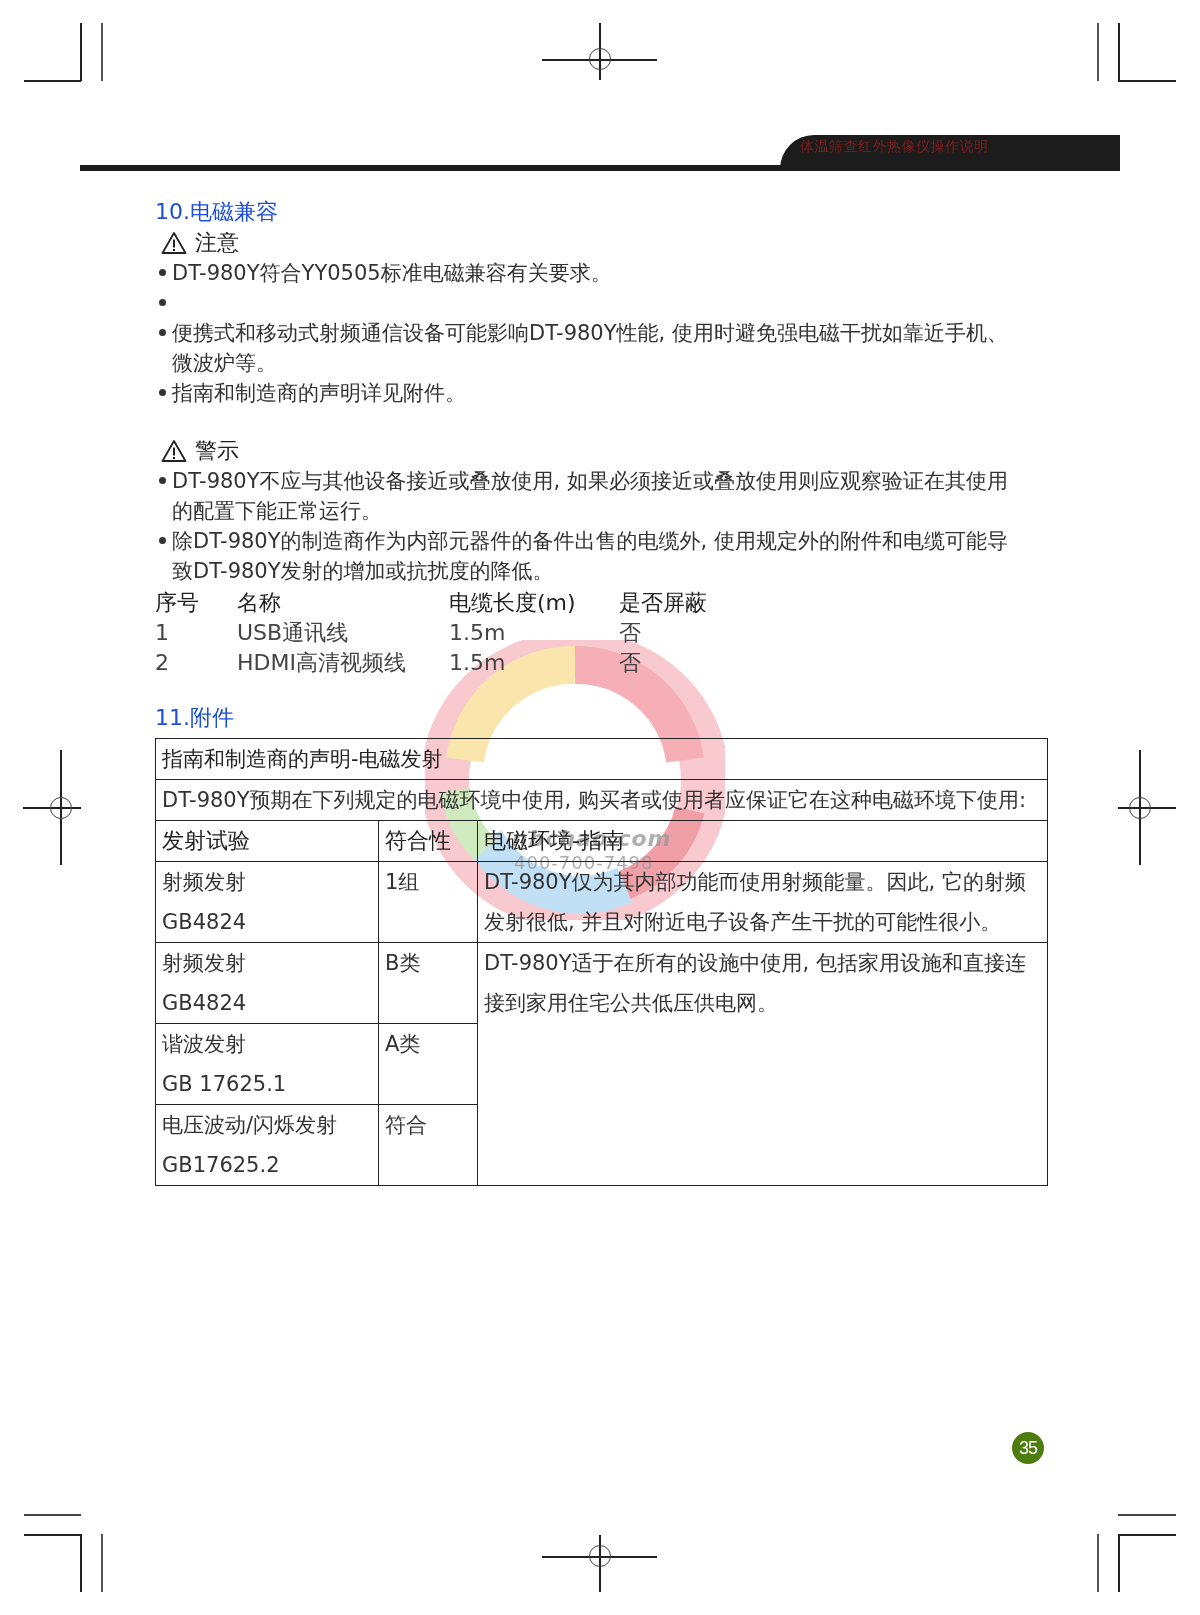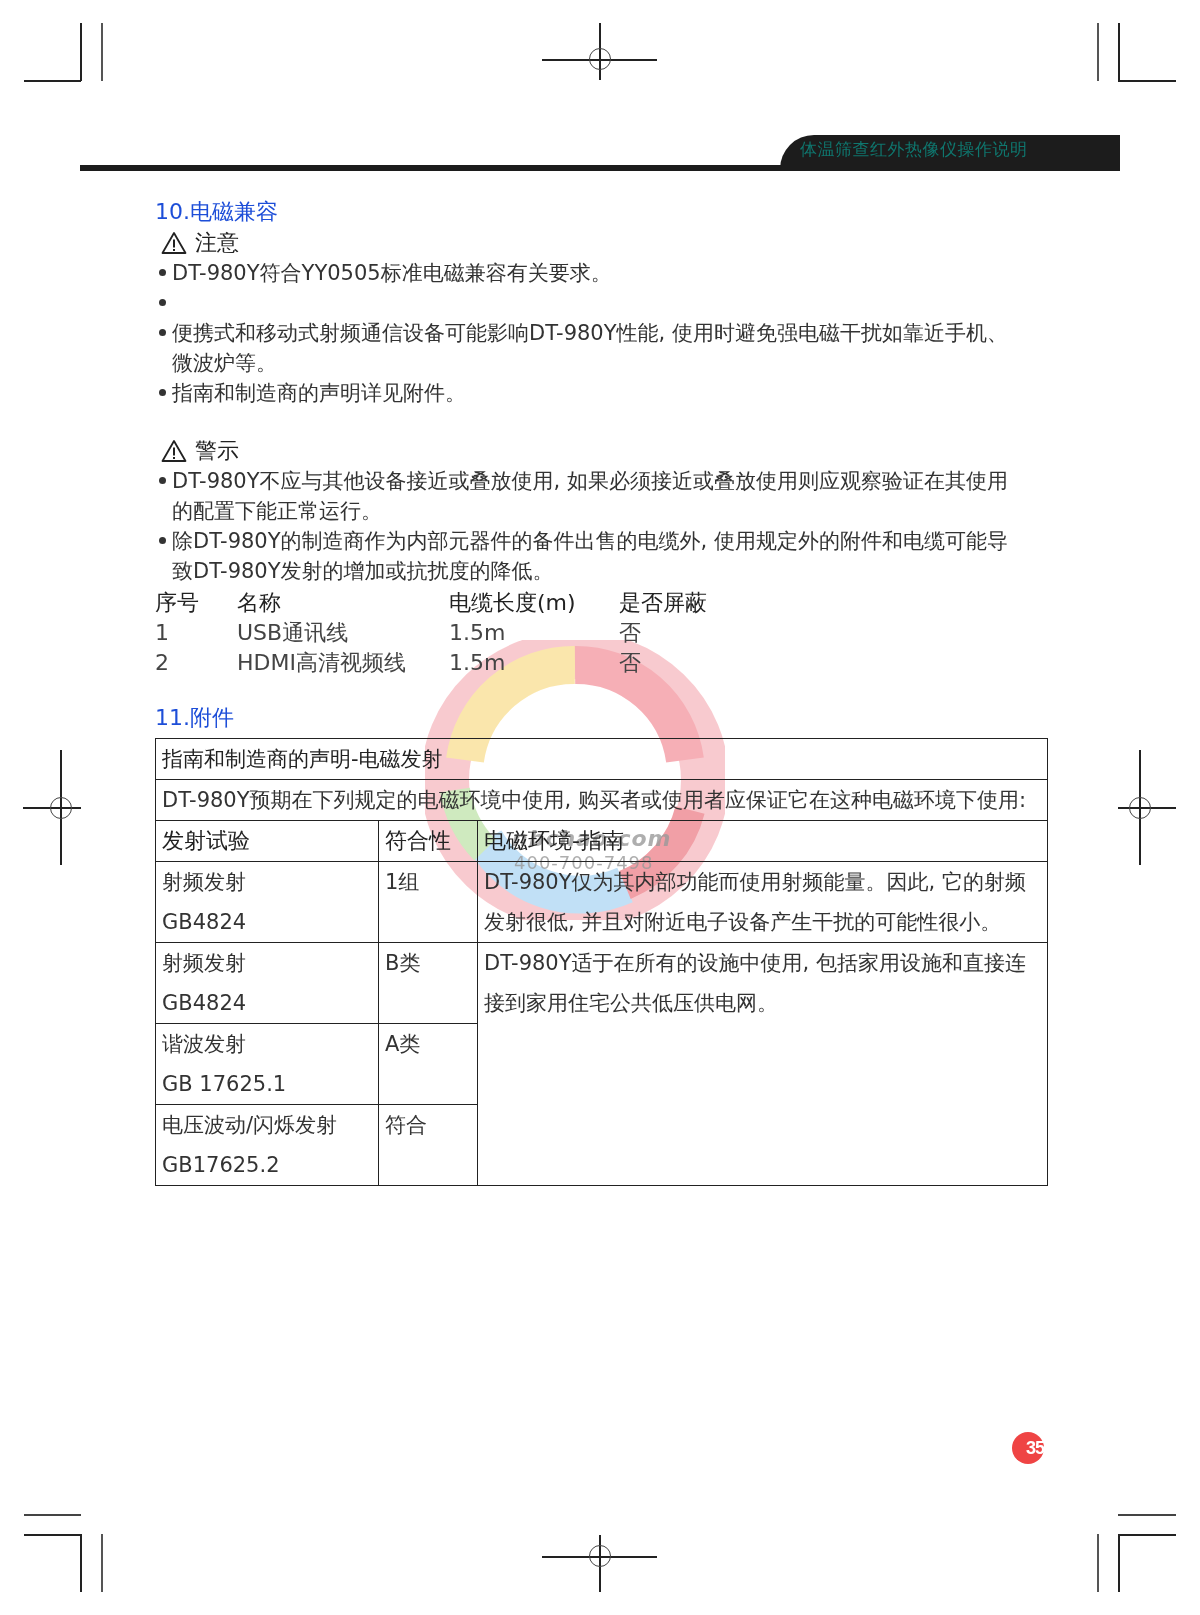--- a/index.html
+++ b/index.html
@@ -7,21 +7,21 @@
            font-family: "DejaVu Sans", "Liberation Sans", sans-serif; color: #2a2a2a; }
 
     
     .mark { position: absolute; background: #222; }
     .reg { position: absolute; width: 22px; height: 22px; border: 1.5px solid #444; border-radius: 50%; box-sizing: border-box; }
 
     
     .header-rule { position: absolute; left: 80px; top: 165px; width: 1040px; height: 6px; background: #1c1c1c; }
     .header-tab { position: absolute; left: 780px; top: 135px; width: 340px; height: 34px; background: #1c1c1c;
                   border-top-left-radius: 34px 34px; }
-    .header-title { position: absolute; left: 800px; top: 138px; font-size: 17px; color: #0f766e; letter-spacing: 0.5px; white-space: nowrap; }
+    .header-title { position: absolute; left: 800px; top: 138px; font-size: 14px; color: #7f1d1d; letter-spacing: 0.5px; white-space: nowrap; }
 
     
     .content { position: absolute; left: 155px; top: 196px; width: 890px; }
     .section-title { font-size: 22px; line-height: 32px; margin: 0; font-weight: normal; color: #1d4ed8; }
     .notice { font-size: 22px; line-height: 30px; display: flex; align-items: center; gap: 8px; margin-left: 6px; color: #222; }
     .warn-tri { width: 26px; height: 24px; display: inline-block; }
     .bullets { list-style: none; margin: 0; padding: 0; }
     .bullets li { font-size: 21px; line-height: 30px; padding-left: 17px; text-indent: -13px; color: #333; }
     .bullets li .dot { display: inline-block; width: 7px; height: 7px; background: #333; border-radius: 50%;
                         vertical-align: middle; margin-right: 6px; position: relative; top: -2px; text-indent: 0; }
@@ -36,22 +36,22 @@
     .emc td, .emc th { border: 1.5px solid #222; padding: 0 6px; vertical-align: top; line-height: 40px; font-weight: normal; text-align: left; }
     .emc .title-cell { color: #222; }
     .emc .hdr { color: #222; font-size: 22px; }
     .emc .col1 { width: 210px; margin-top: 12px; } .emc .col2 { width: 86px; }
 
     
     .watermark { position: absolute; left: 425px; top: 640px; width: 300px; height: 280px; pointer-events: none; opacity: 0.55; }
     .wm-text { position: absolute; left: 512px; top: 826px; font-size: 22px; color: #9a9a9a; font-weight: bold; letter-spacing: 1px; opacity: 0.8; font-style: italic; }
     .wm-phone { position: absolute; left: 514px; top: 852px; font-size: 18px; color: #9a9a9a; letter-spacing: 1px; opacity: 0.8; }
 
-    .page-num { position: absolute; left: 1012px; top: 1432px; width: 32px; height: 32px; border-radius: 50%; background: #ef4444;
-                color: #fff; font-weight: bold; font-size: 18px; text-align: right; line-height: 32px;
+    .page-num { position: absolute; left: 1012px; top: 1432px; width: 32px; height: 32px; border-radius: 50%; background: #4d7c0f;
+                color: #fff; font-weight: normal; font-size: 18px; text-align: center; line-height: 32px;
                 font-family: "Liberation Sans", sans-serif; letter-spacing: -1px; }
   </style>
 </head>
 <body>
 
 <div class="mark" style="left:24px;top:80px;width:57px;height:1.5px;"></div>
 <div class="mark" style="left:80px;top:23px;width:1.5px;height:58px;"></div>
 <div class="mark" style="left:101px;top:23px;width:1.5px;height:58px;background:#555;"></div>
 
 <div class="mark" style="left:1118px;top:80px;width:58px;height:1.5px;"></div>

